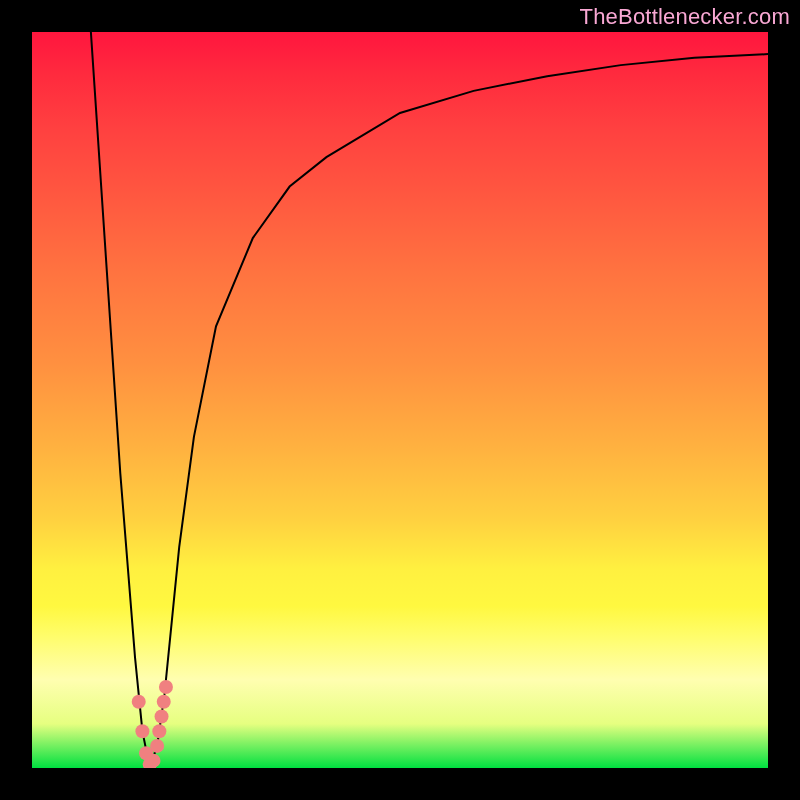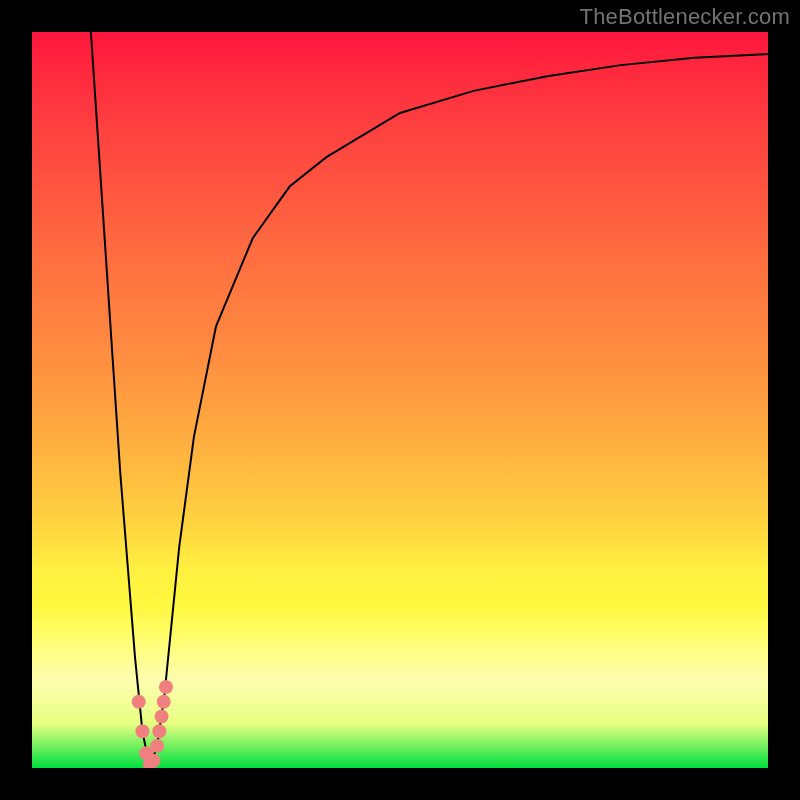--- a/index.html
+++ b/index.html
@@ -40,21 +40,21 @@
       #fffd6a 82%,
       #fffeb0 88%,
       #e6ff80 94%,
       #00e040 100%
     );
   }
   .attribution {
     position: absolute;
     right: 10px;
     top: 4px;
-    color: #737373;
+    color: #f9a8d4;
     font-size: 22px;
     font-weight: 400;
     letter-spacing: 0.2px;
     user-select: none;
   }
   svg.curve {
     position: absolute;
     left: 0;
     top: 0;
     width: 736px;

